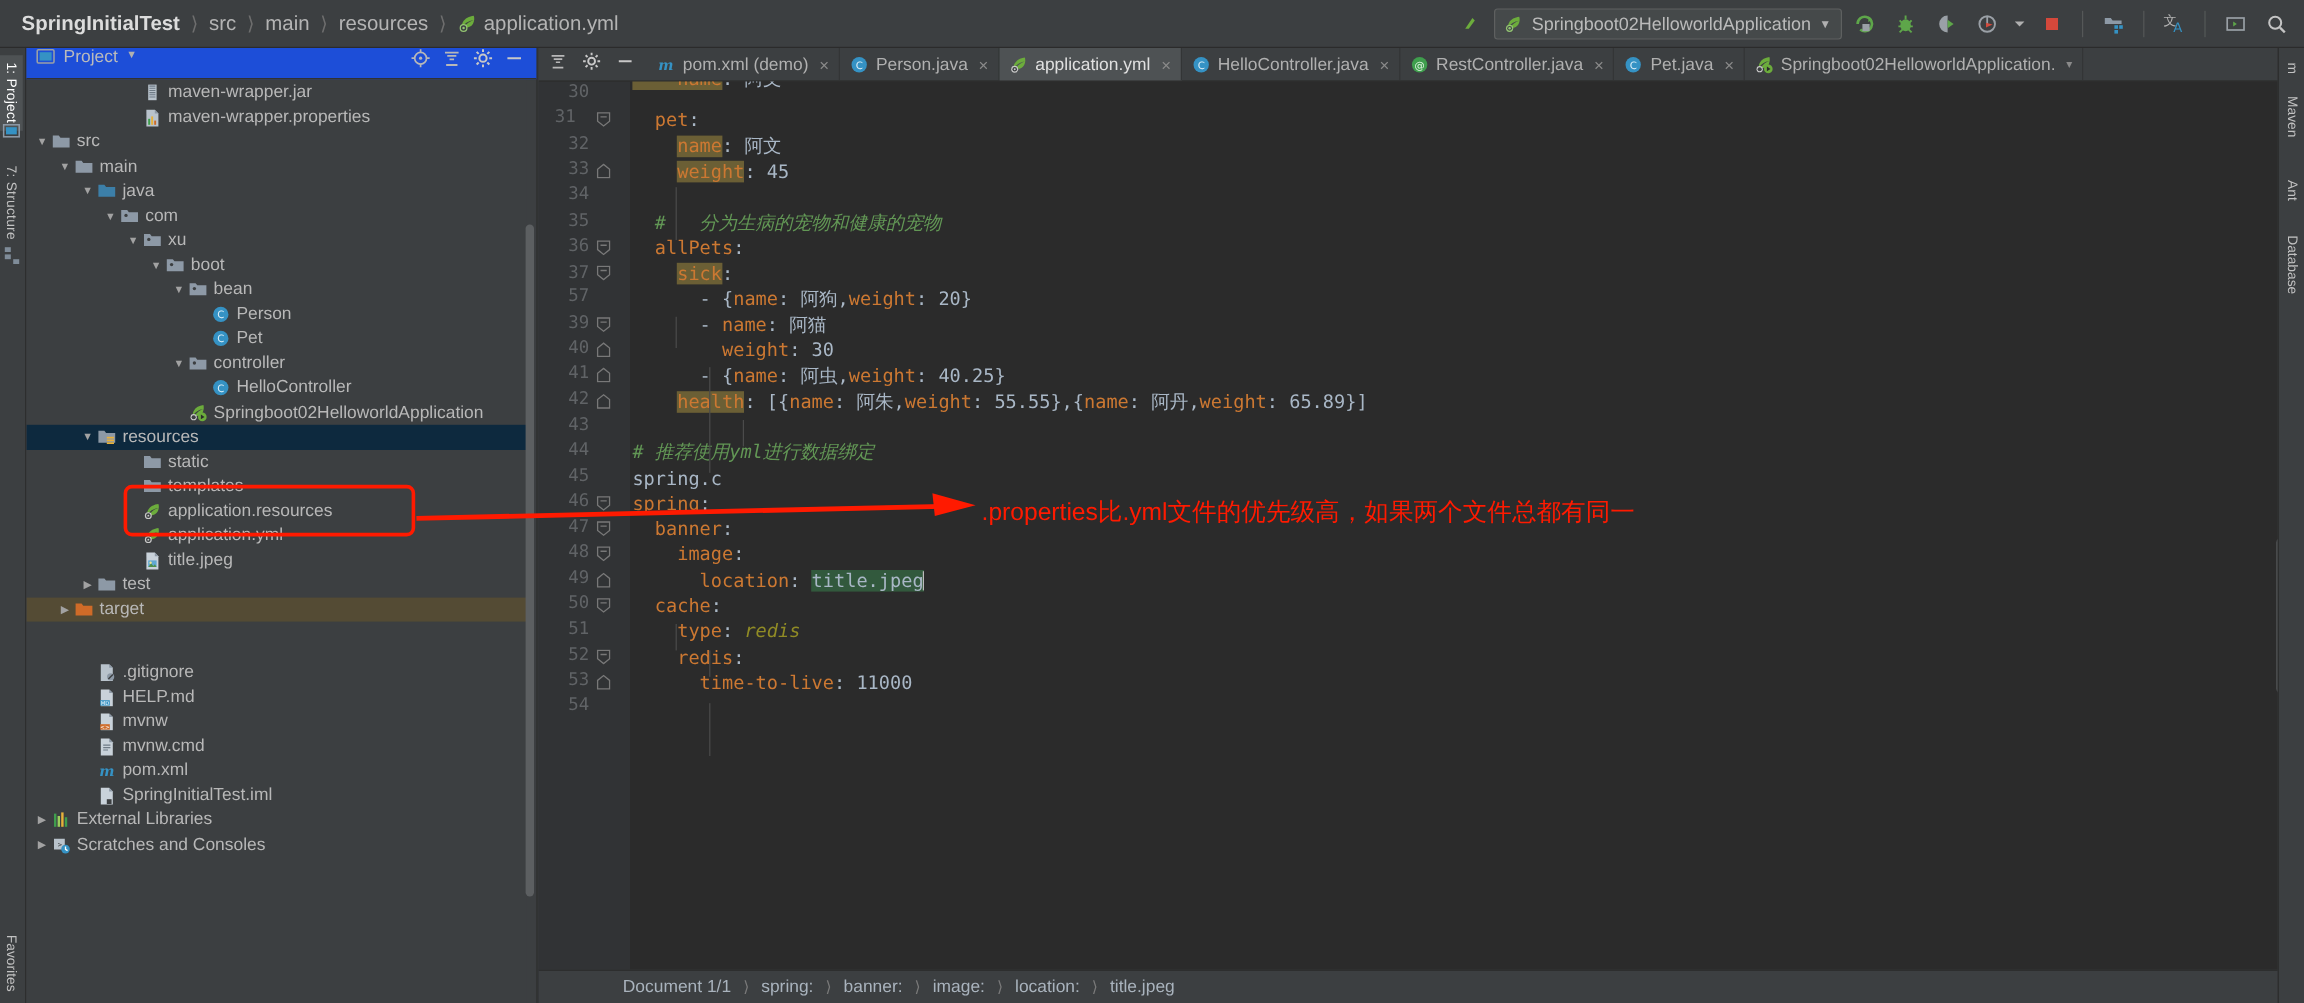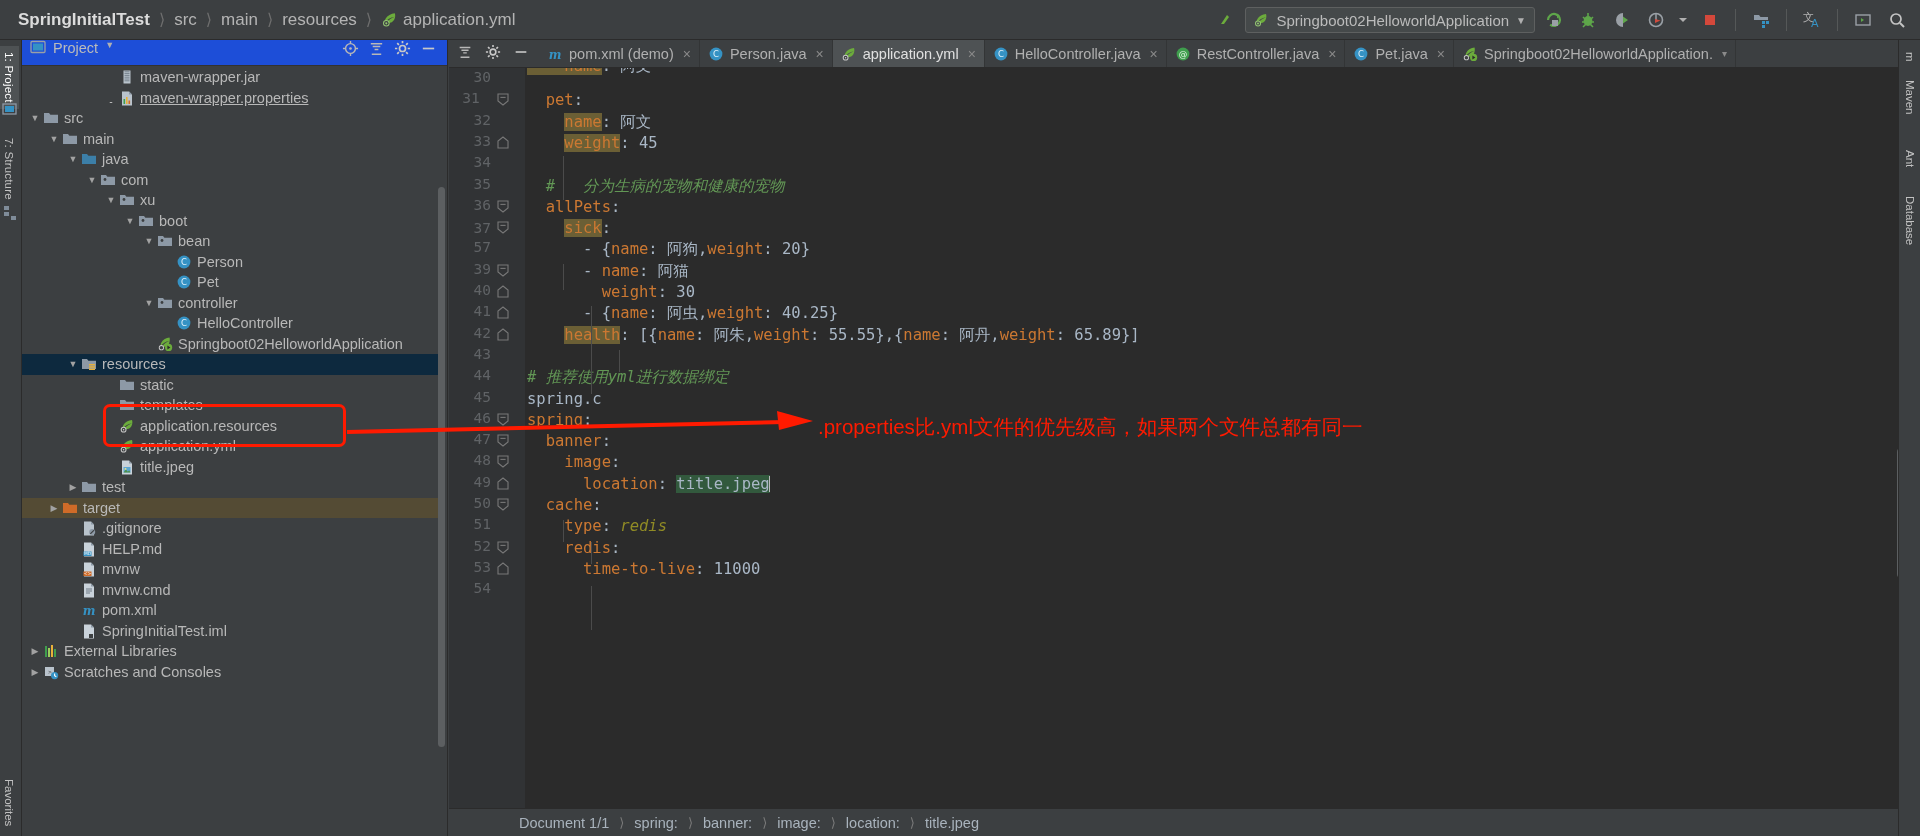--- a/index.html
+++ b/index.html
@@ -373,21 +373,21 @@
         <div class="row" style="padding-left: 82px;">
           <span class="arrow">&nbsp;</span>
           <span class="ic">
             <svg width="16" height="16" viewBox="0 0 16 16">
               <rect x="4.5" y="1.5" width="7" height="13" fill="#b9c3cc"></rect>
               <path d="M5.5 2.8h5M5.5 4.6h5M5.5 6.4h5M5.5 8.2h5M5.5 10h5M5.5 11.8h5" stroke="#6f7b86" stroke-width=".9"></path>
             </svg>
           </span>
           <span>maven-wrapper.jar</span>
         </div>
-        <div class="row" style="padding-left: 82px; text-decoration: underline;">
+        <div class="row" style="padding-left: 82px;">
           <span class="arrow">&nbsp;</span>
           <span class="ic">
             <svg width="16" height="16" viewBox="0 0 16 16">
               <path d="M3 1.5h7l3 3v11H3z" fill="#b9c3cc"></path>
               <path d="M10 1.5l3 3h-3z" fill="#8d99a6"></path>
               <rect x="4.5" y="9" width="1.6" height="5" fill="#3f9e4d"></rect>
               <rect x="7" y="7" width="1.6" height="7" fill="#e8b13a"></rect>
               <rect x="9.5" y="10.5" width="1.6" height="3.5" fill="#cf6b28"></rect>
             </svg>
           </span>
@@ -591,21 +591,21 @@
         </div>
         <div class="row sel-olive" style="padding-left: 25px;">
           <span class="arrow">▶</span>
           <span class="ic">
             <svg width="16" height="16" viewBox="0 0 16 16">
               <path d="M1 3h5l1.4 1.8H15V13H1z" fill="#cf6b28"></path>
             </svg>
           </span>
           <span>target</span>
         </div>
-        <div class="row" style="padding-left: 44px;">
+        <div class="row" style="padding-left: 44px; margin-top: 32px;">
           <span class="arrow">&nbsp;</span>
           <span class="ic">
             <svg width="16" height="16" viewBox="0 0 16 16">
               <path d="M3 1.5h7l3 3v11H3z" fill="#b9c3cc"></path>
               <path d="M10 1.5l3 3h-3z" fill="#8d99a6"></path>
               <circle cx="11.2" cy="12" r="3" fill="#8d99a6"></circle>
               <path d="M9.3 13.9l3.8-3.8" stroke="#3c3f41" stroke-width="1.2"></path>
             </svg>
           </span>
           <span>.gitignore</span>

